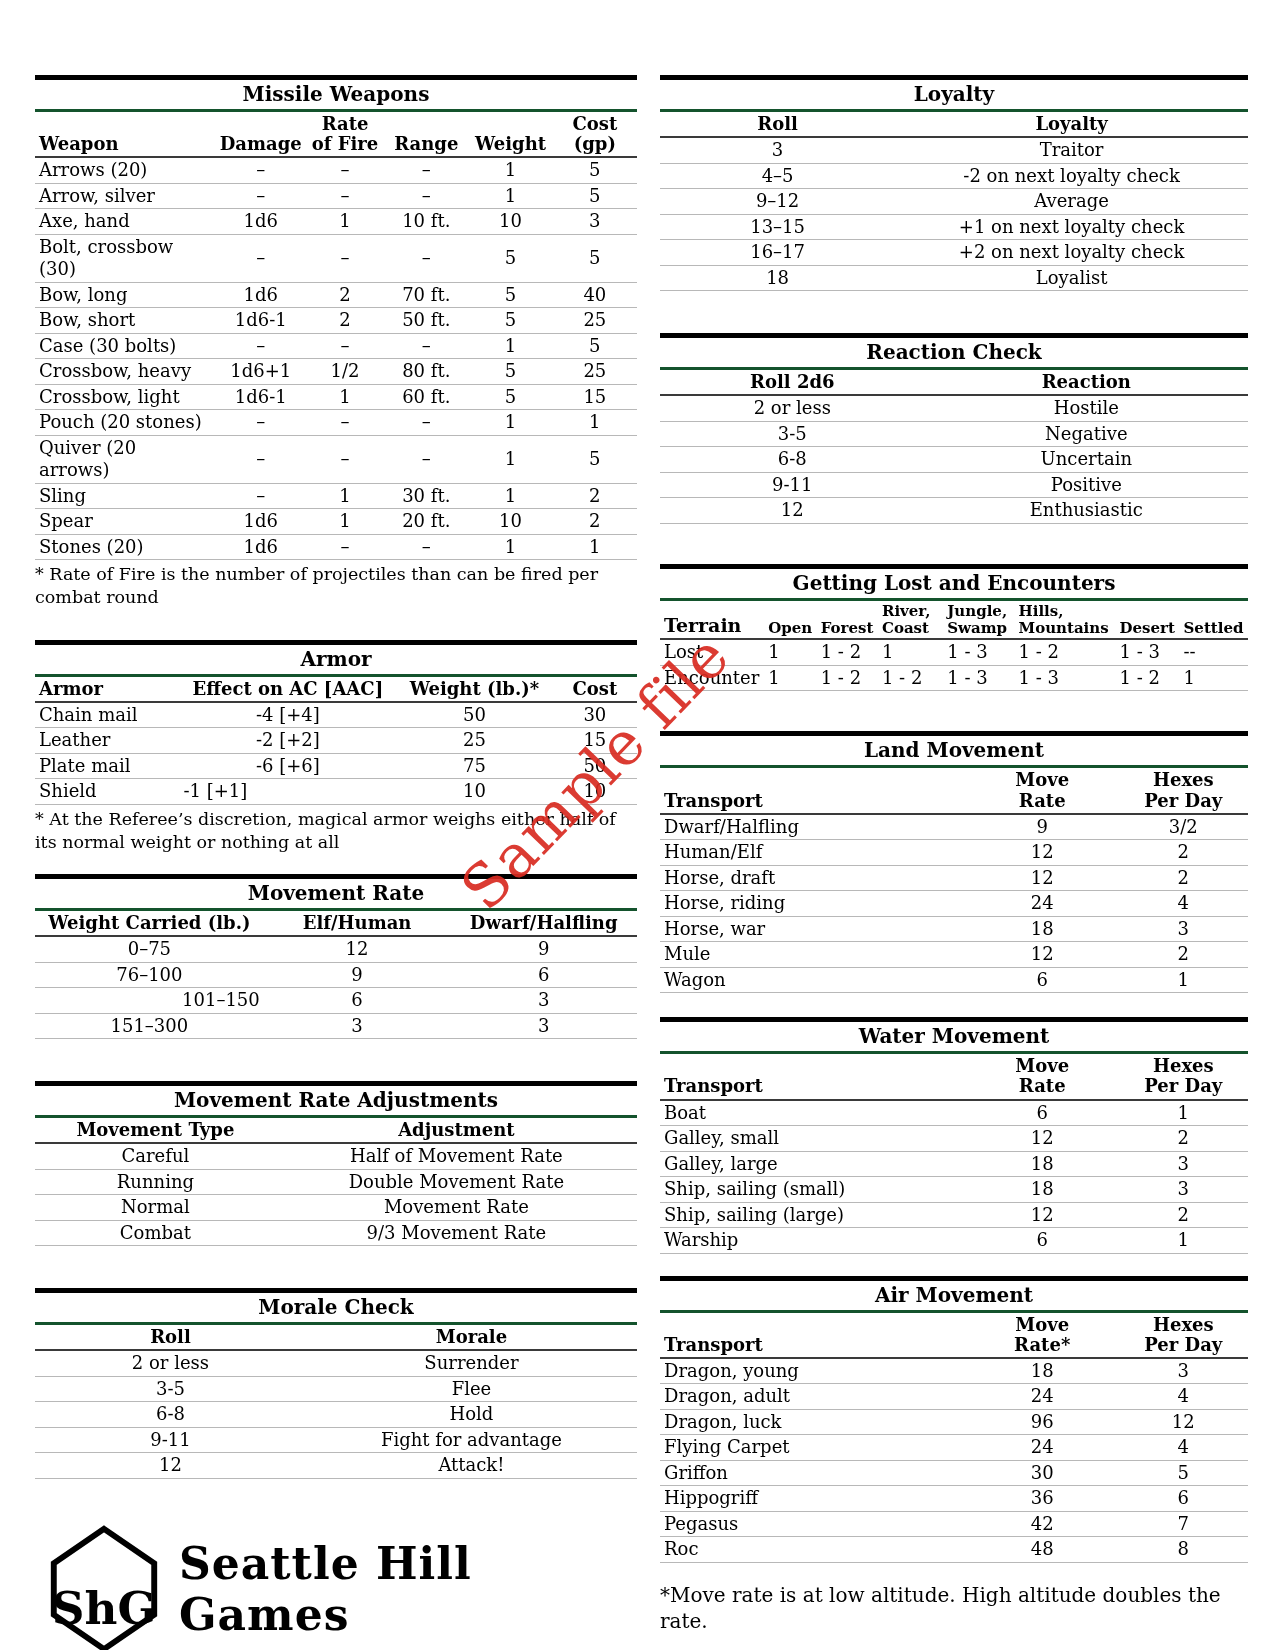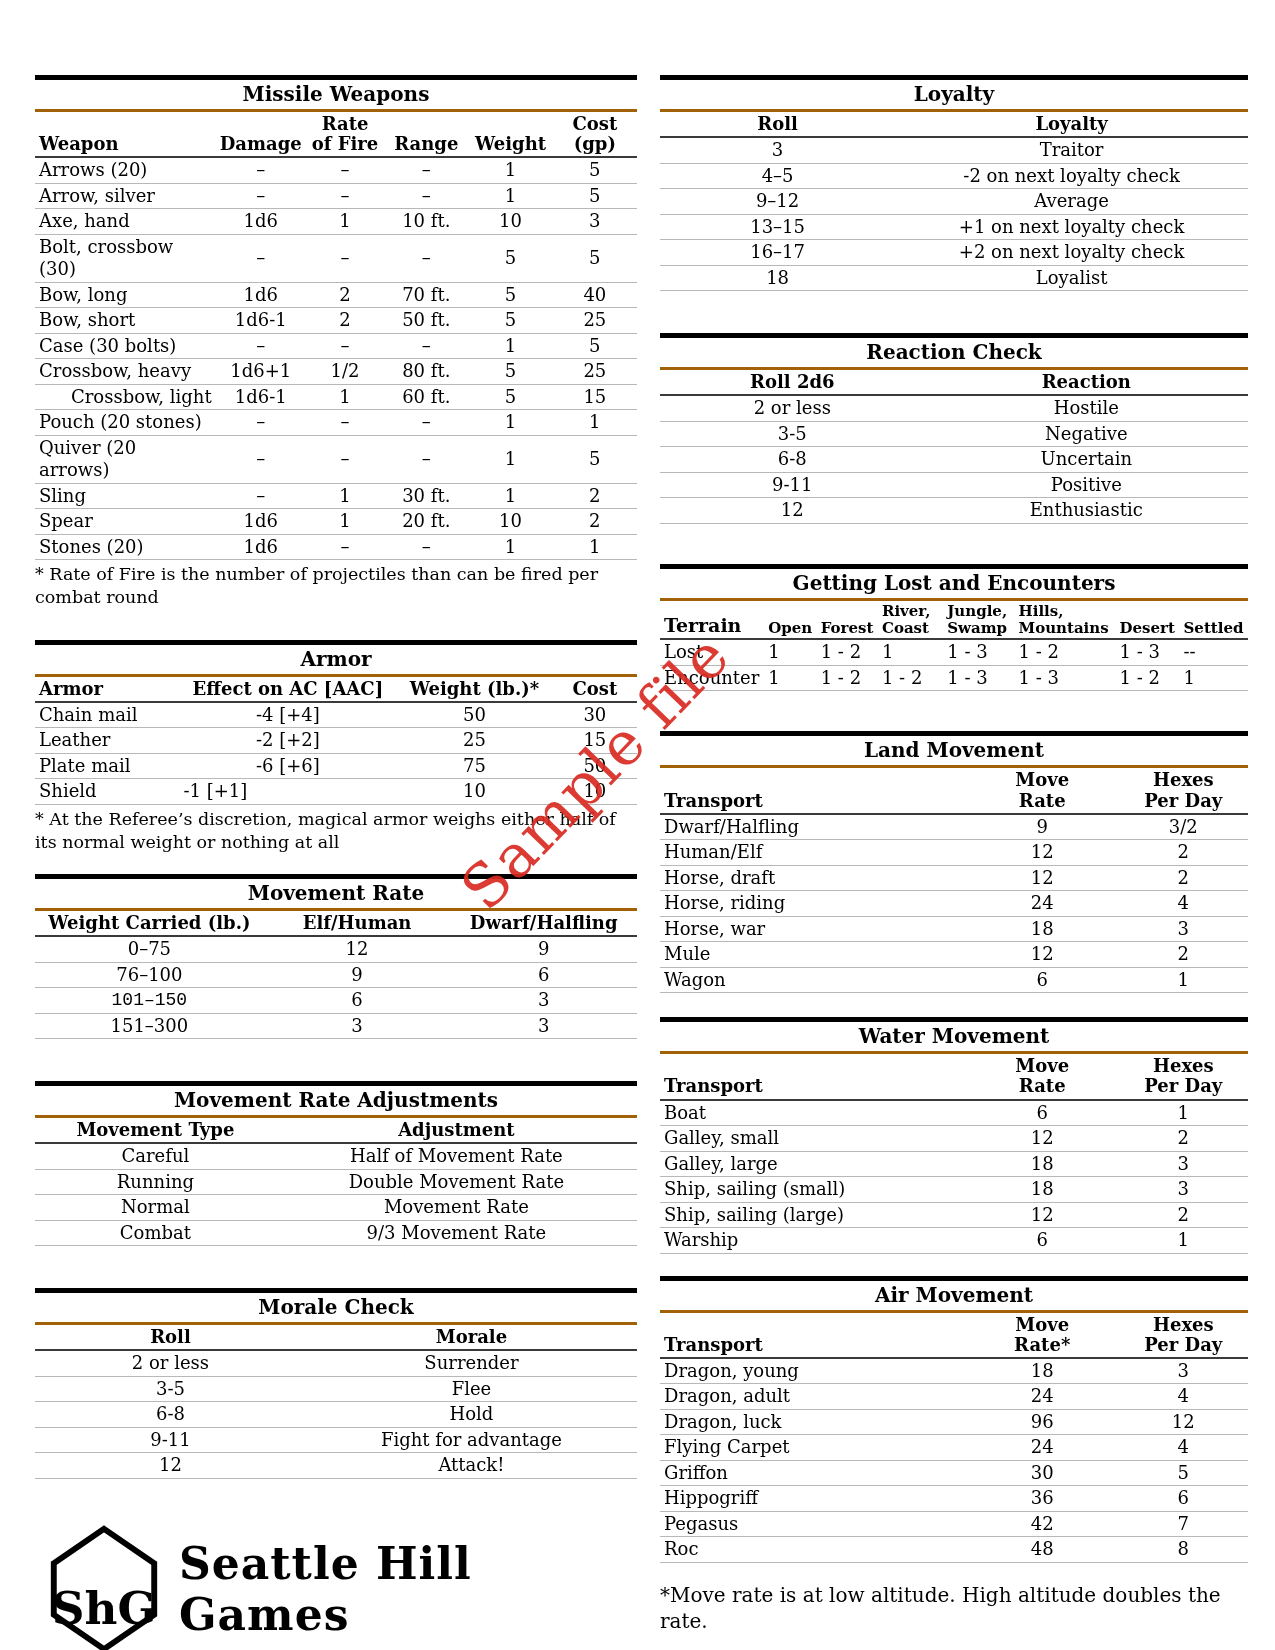--- a/index.html
+++ b/index.html
@@ -5,21 +5,21 @@
   * { box-sizing: border-box; margin: 0; padding: 0; }
   html,body { background: #ffffff; }
   body { font-family: "DejaVu Serif", serif; color: #000; }
   .page { position: relative; width: 1275px; height: 1650px; background: #fff; overflow: hidden; }
   .col { position: absolute; top: 75px; }
   .col-left  { left: 35px;  width: 602px; }
   .col-right { left: 660px; width: 588px; }
   .tblock { margin-bottom: 42px; }
   .t-title {
     text-align: center; font-weight: bold; font-size: 20px;
-    border-top: 5px solid #000; border-bottom: 3px solid #a16207;
+    border-top: 5px solid #000; border-bottom: 3px solid #14532d;
     padding: 2px 0 3px;
   }
   table { width: 100%; border-collapse: collapse; font-size: 18px; }
   th {
     font-weight: bold; white-space: pre-line; vertical-align: bottom;
     padding: 2px 4px; border-bottom: 2px solid #3a3a3a; line-height: 1.12;
     font-size: 18px;
   }
   td { padding: 1px 4px; border-bottom: 1px solid #b8b8b8; line-height: 1.25; }
   table.small-heads th { font-size: 15px; }
@@ -117,21 +117,21 @@
             </tr>
             <tr>
               <td style="text-align: left;">Crossbow, heavy</td>
               <td style="text-align: center;">1d6+1</td>
               <td style="text-align: center;">1/2</td>
               <td style="text-align: center;">80 ft.</td>
               <td style="text-align: center;">5</td>
               <td style="text-align: center;">25</td>
             </tr>
             <tr>
-              <td style="text-align: right;">Crossbow, light</td>
+              <td style="text-align: left;">Crossbow, light</td>
               <td style="text-align: center;">1d6-1</td>
               <td style="text-align: center;">1</td>
               <td style="text-align: center;">60 ft.</td>
               <td style="text-align: center;">5</td>
               <td style="text-align: center;">15</td>
             </tr>
             <tr>
               <td style="text-align: left;">Pouch (20 stones)</td>
               <td style="text-align: center;">–</td>
               <td style="text-align: center;">–</td>
@@ -232,21 +232,21 @@
               <td style="text-align: center;">0–75</td>
               <td style="text-align: center;">12</td>
               <td style="text-align: center;">9</td>
             </tr>
             <tr>
               <td style="text-align: center;">76–100</td>
               <td style="text-align: center;">9</td>
               <td style="text-align: center;">6</td>
             </tr>
             <tr>
-              <td style="text-align: center; font-family: Liberation Mono, monospace;">101–150</td>
+              <td style="text-align: right;">101–150</td>
               <td style="text-align: center;">6</td>
               <td style="text-align: center;">3</td>
             </tr>
             <tr>
               <td style="text-align: center;">151–300</td>
               <td style="text-align: center;">3</td>
               <td style="text-align: center;">3</td>
             </tr>
           </tbody>
         </table>

